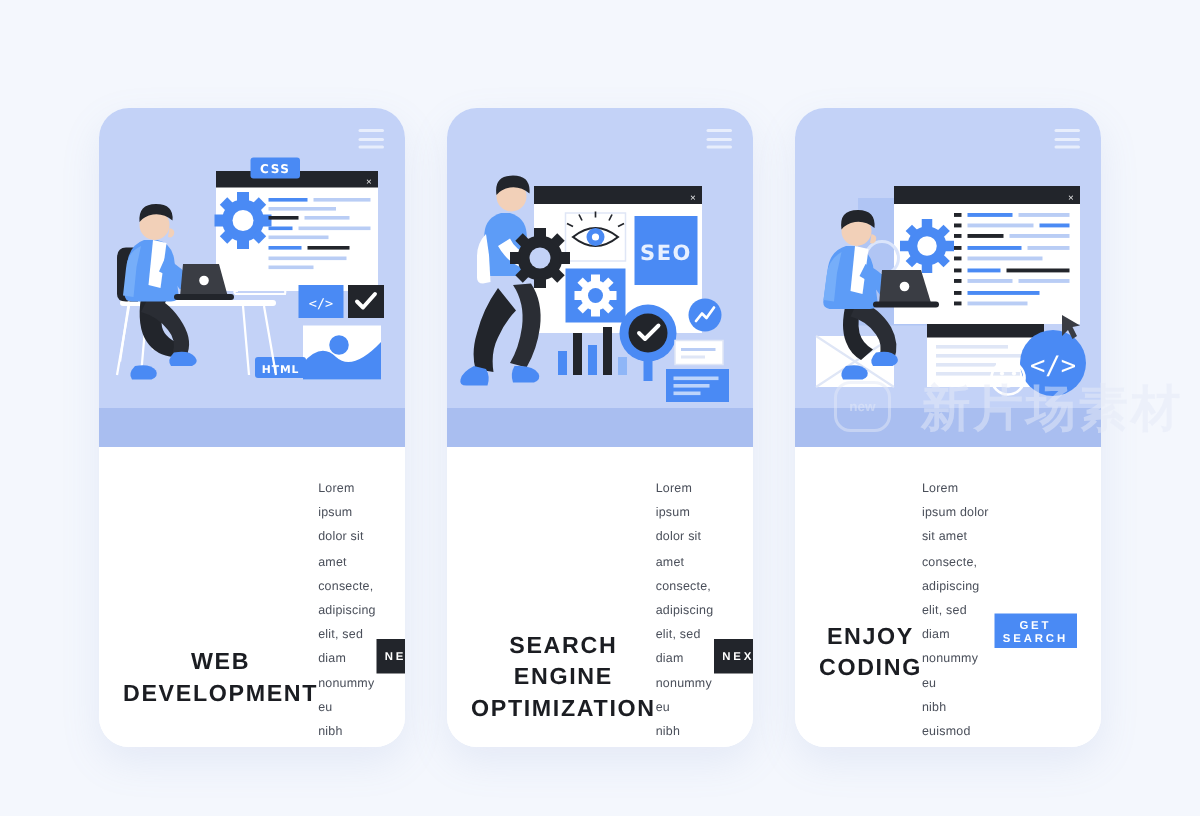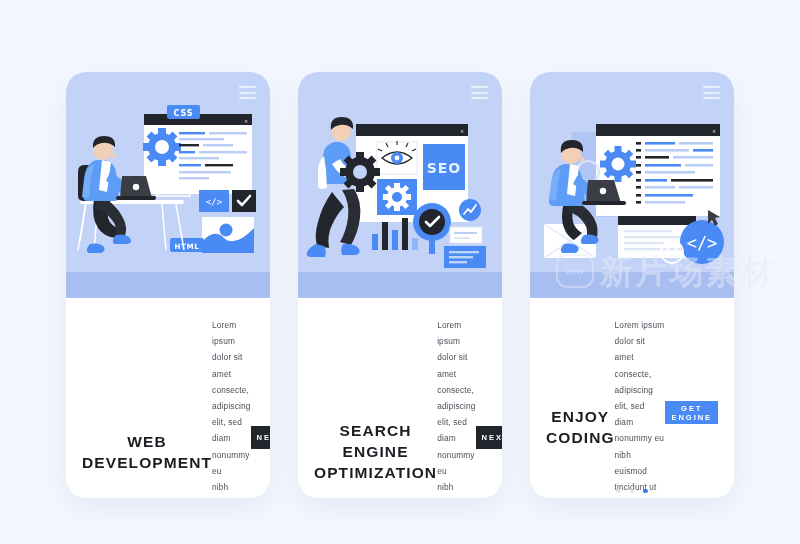--- a/index.html
+++ b/index.html
@@ -101,21 +101,21 @@
   .dots span.on{background:#2f7bf0;}
 
   
   .ill{position:absolute;inset:0;}
   .ill svg{width:100%;height:100%;display:block;}
 
   
   .wm{
     position:absolute;left:556px;top:248px;
     width:240px;height:46px;
-    display:flex;align-items:center;gap:6px;
+    display:flex;align-items:center;gap:20px;
     pointer-events:none;
     opacity:.5;
   }
   .wm .badge{
     width:34px;height:30px;border-radius:11px;
     border:2px solid #e3e9f7;
     display:flex;align-items:center;justify-content:center;
     font-size:9px;color:#e3e9f7;font-weight:700;
     flex:0 0 auto;
   }
@@ -462,21 +462,21 @@
           <i></i>
         </div>
     </div>
     <div class="floor"></div>
     <div class="body">
       <h2 class="title">ENJOY
 CODING</h2>
       <p class="desc">Lorem ipsum dolor sit amet consecte,
 adipiscing elit, sed diam nonummy eu
 nibh euismod tincidunt ut laoreet.</p>
-      <button class="cta blue">GET ENGINE</button>
+      <button class="cta blue">GET SEARCH</button>
       <div class="dots">
         <span></span>
         <span></span>
         <span class="on"></span>
       </div>
     </div>
   </div>
 
 </div>
 

